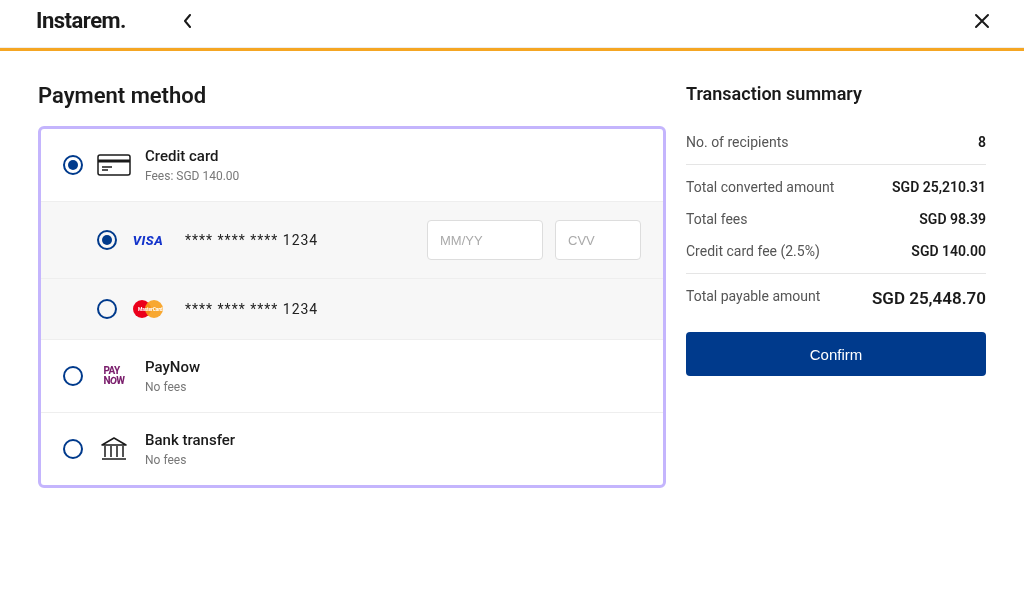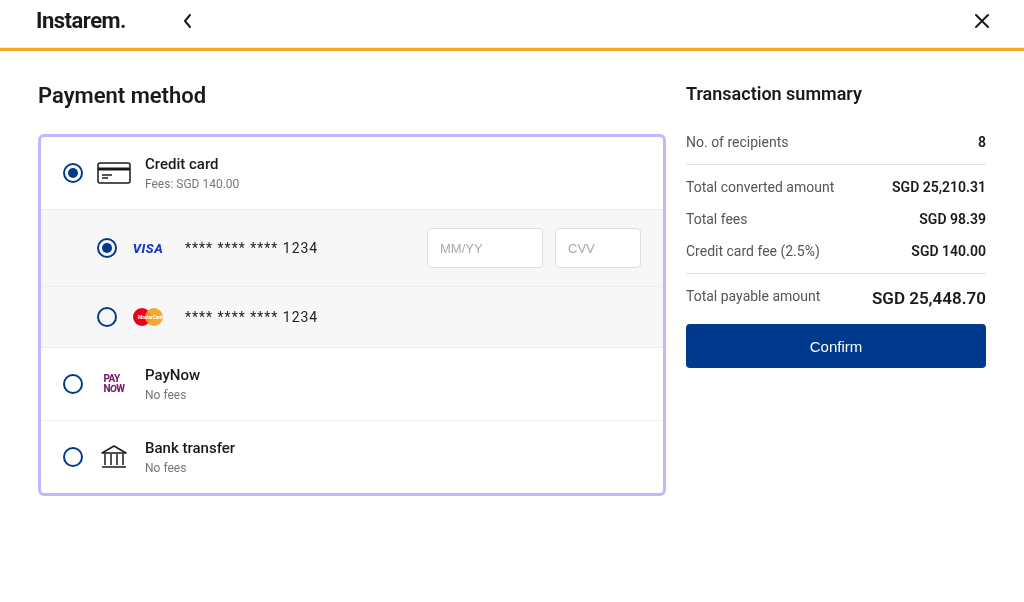--- a/index.html
+++ b/index.html
@@ -36,21 +36,21 @@
     display: flex;
     padding: 32px 38px 0 38px;
     gap: 20px;
   }
   .left-col { flex: 1; }
   .right-col { width: 300px; }
   .page-title {
     font-size: 22px;
     font-weight: 600;
     color: #1a1a1a;
-    margin-bottom: 26px;
+    margin-bottom: 18px;
   }
   .method-list {
     border: 3px solid #c4b5fd;
     border-radius: 6px;
   }
   .method-row {
     display: flex;
     align-items: center;
     padding: 18px 22px;
     border-bottom: 1px solid #eee;
@@ -128,21 +128,21 @@
   .divider { height: 1px; background: #e5e5e5; margin: 6px 0; }
   .confirm-btn {
     width: 100%;
     height: 44px;
     background: #003a8c;
     color: #fff;
     border: none;
     border-radius: 4px;
     font-size: 15px;
     font-weight: 500;
-    margin-top: 8px;
+    margin-top: 16px;
     cursor: pointer;
   }
 </style>
 </head>
 <body>
 
 <div class="header">
   <div class="header-left">
     <div class="logo">Instarem.</div>
     <div class="back-btn">

